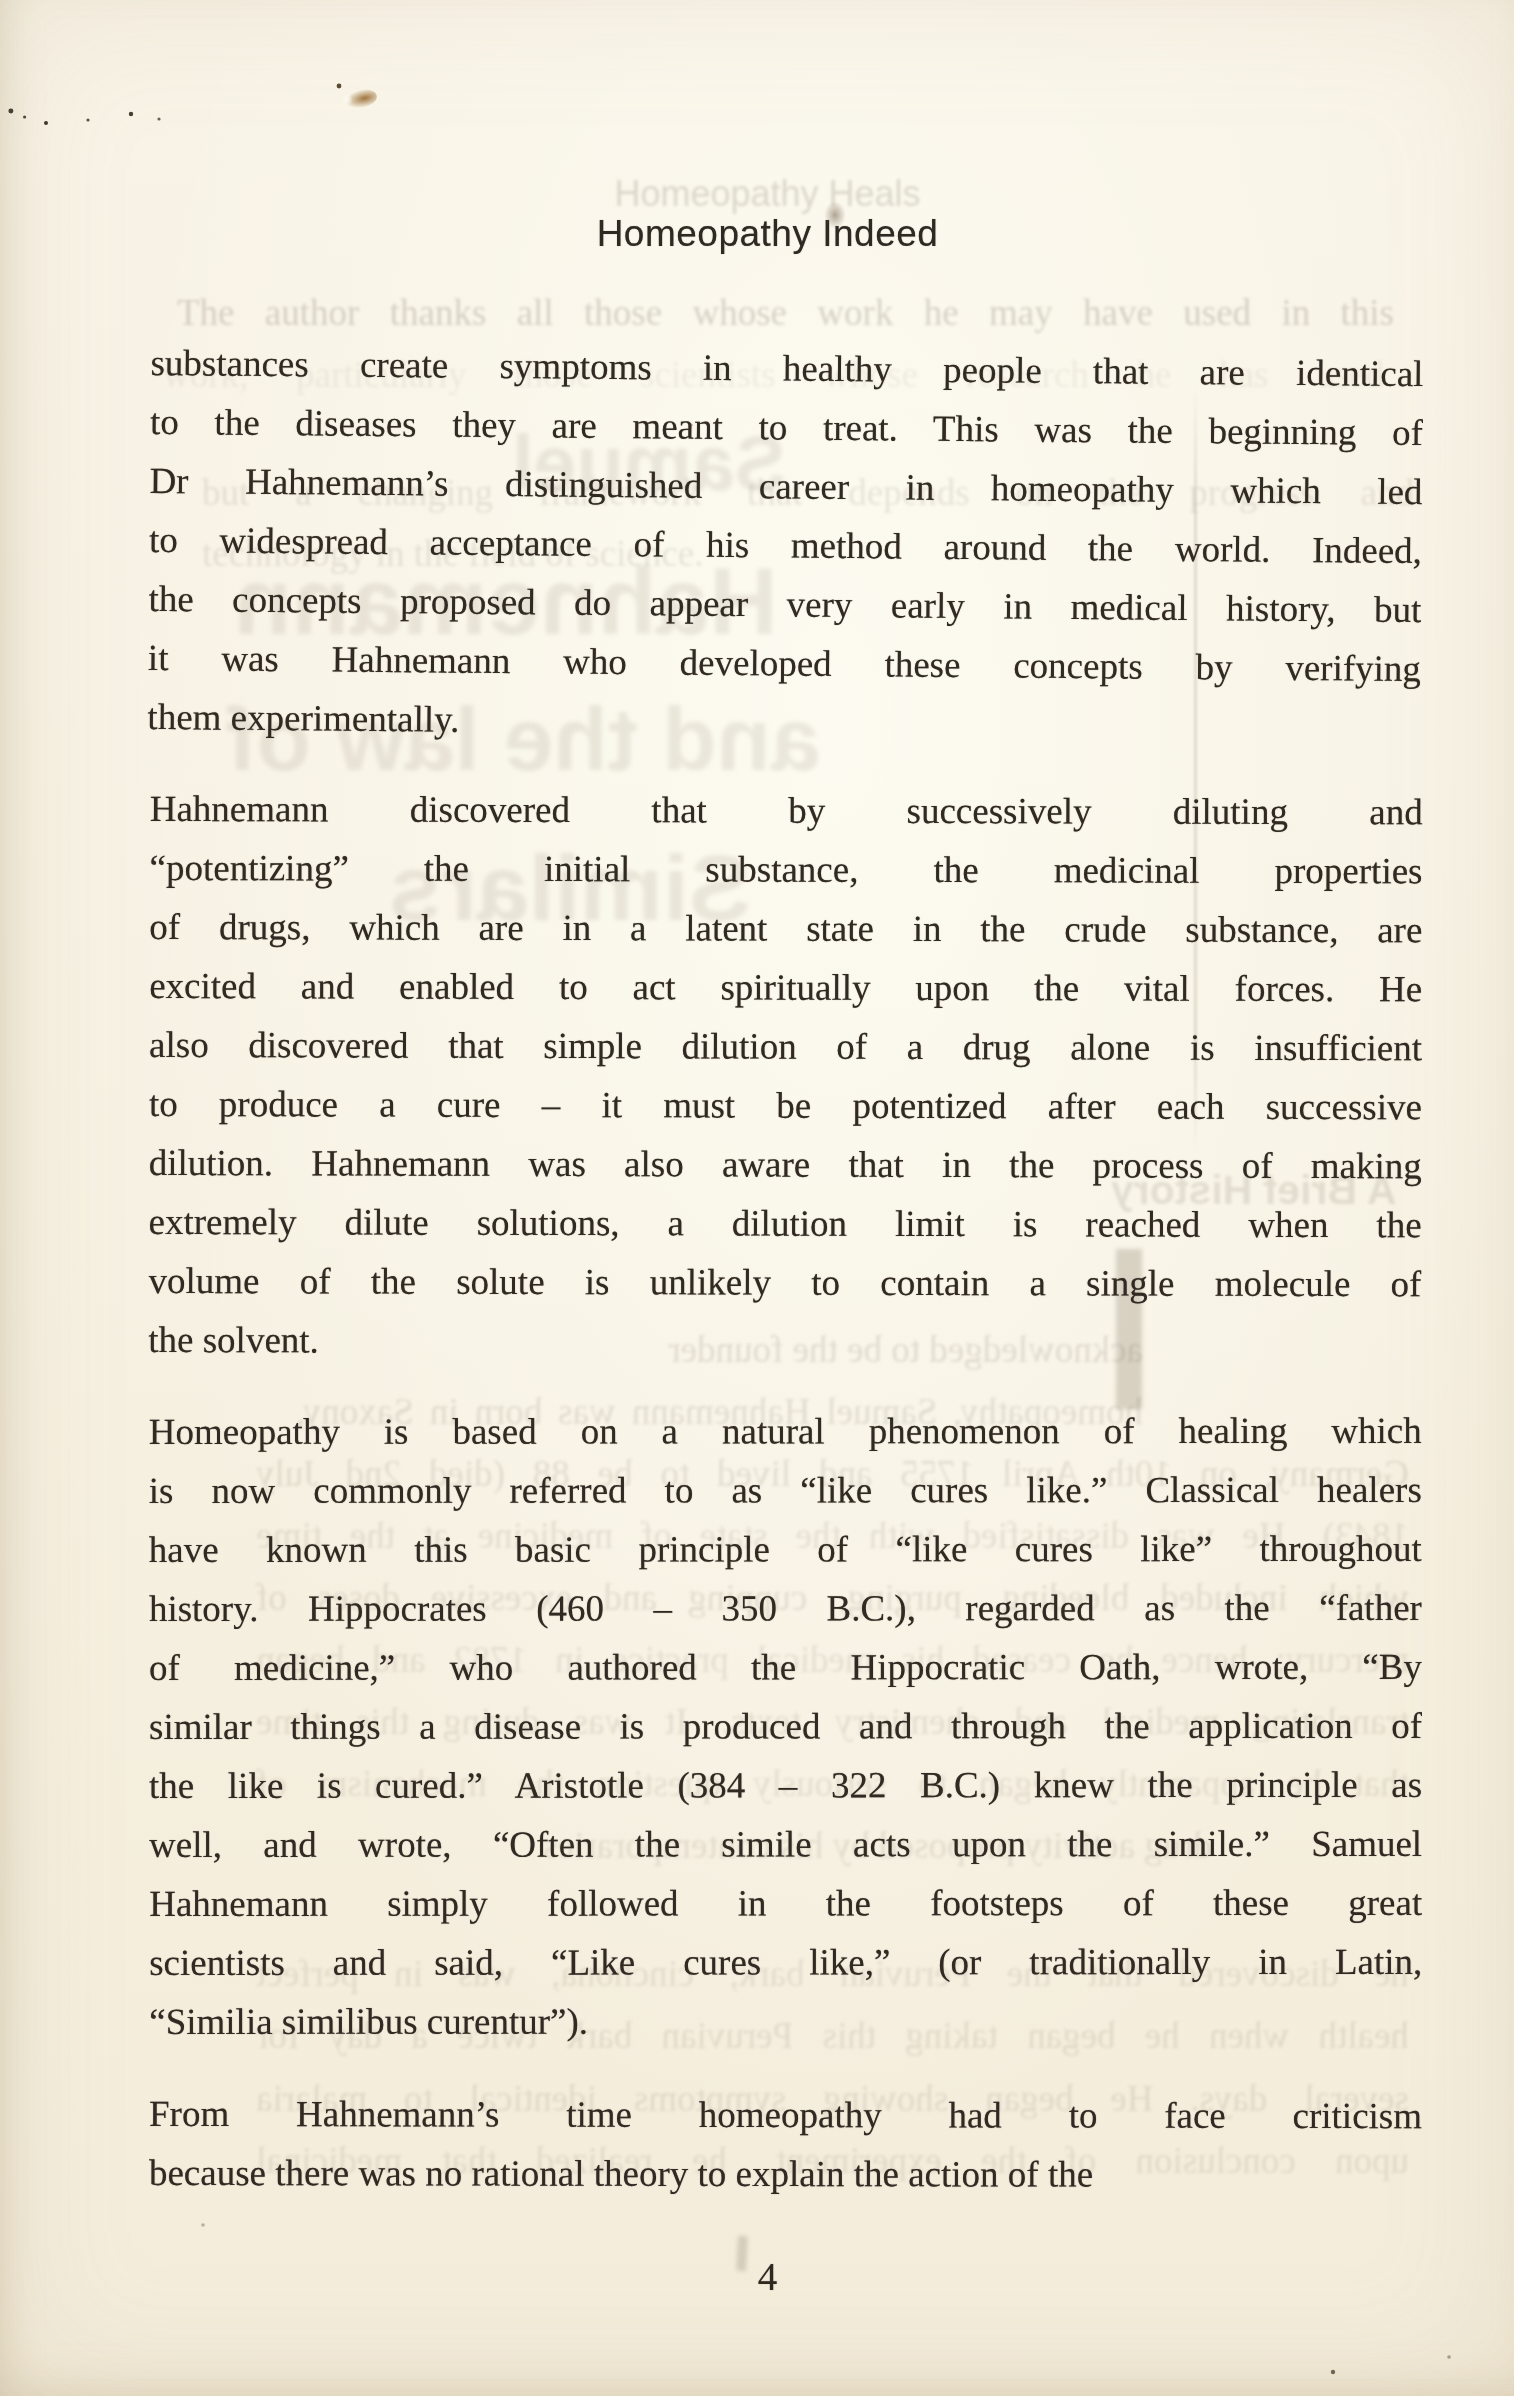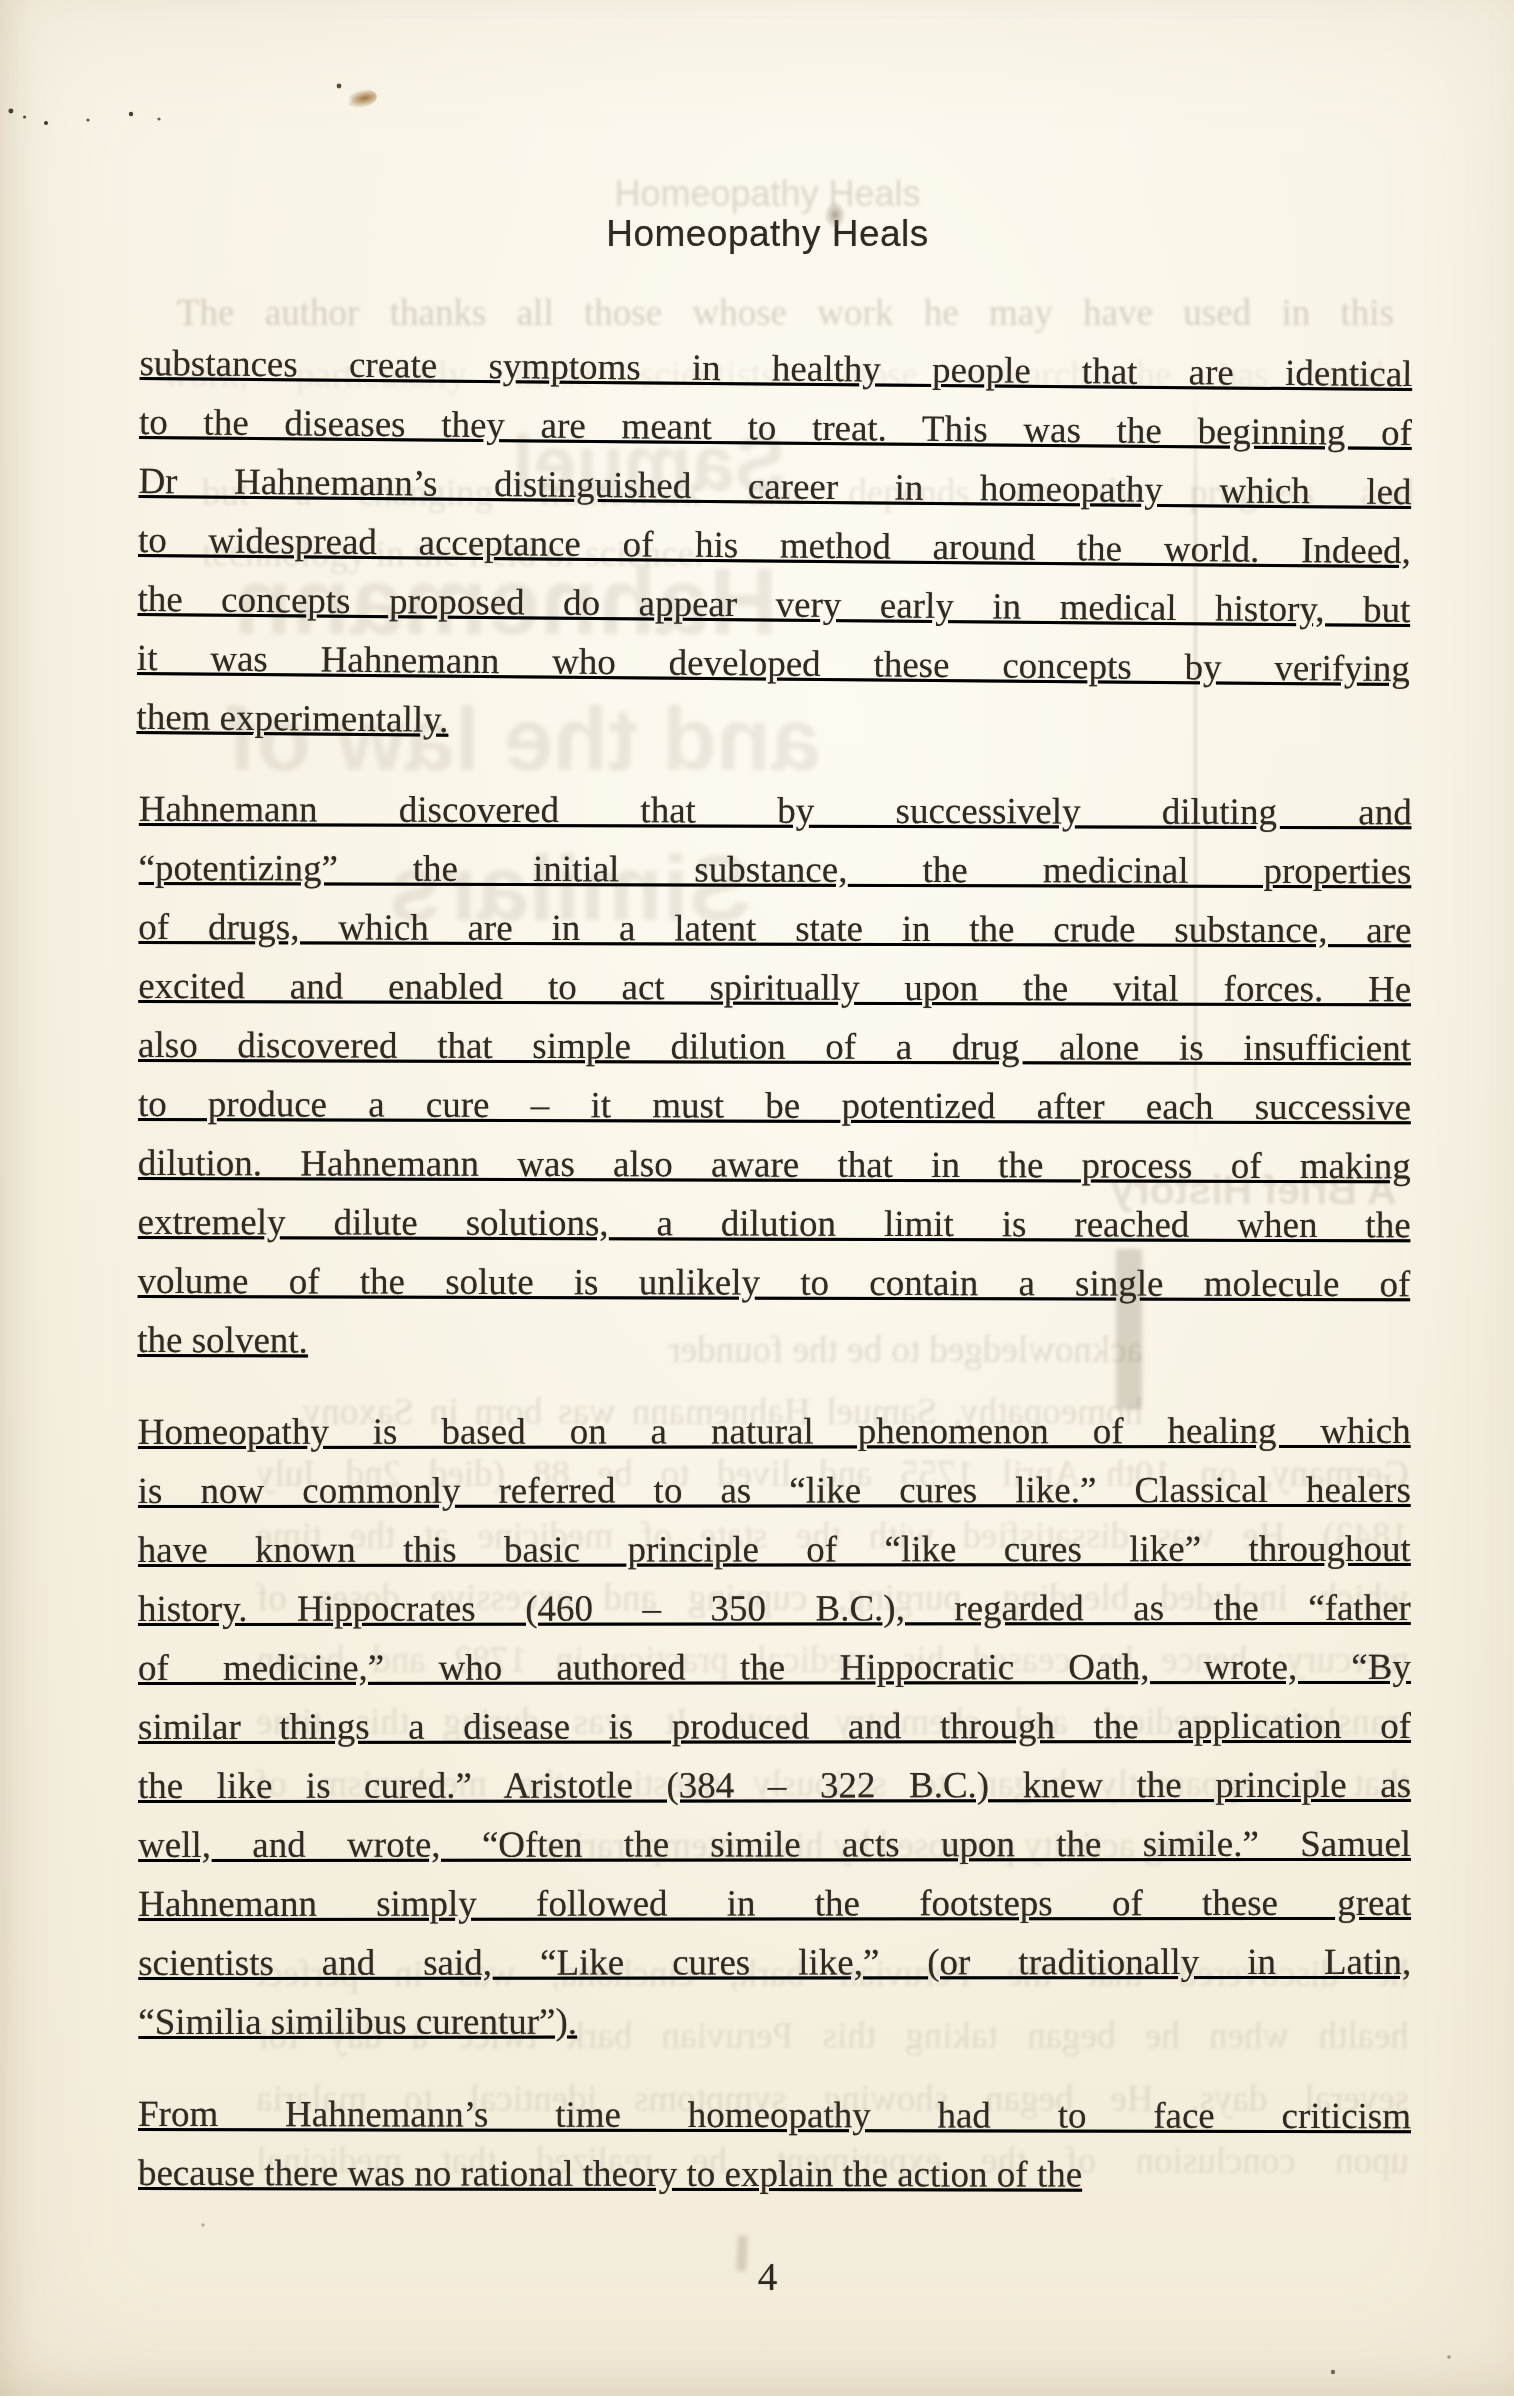--- a/index.html
+++ b/index.html
@@ -59,21 +59,21 @@
   .jline.end { text-align: left; }
   .jline.end::after { content: none; }
 
   
   .header {
     position: absolute; top: 213px; left: 131px; width: 1273px;
     text-align: center; font-family: "Liberation Sans", sans-serif;
     font-size: 37px; color: #2e2923; letter-spacing: 0.5px;
     text-shadow: 0 0 1px rgba(46,41,35,0.5);
   }
-  .body-col { position: absolute; left: 138px; top: 333px; width: 1273px; text-decoration: underline; }
+  .body-col { position: absolute; left: 149px; top: 333px; width: 1273px; }
   .para { transform: rotate(var(--rot, 0deg)); transform-origin: 0 50%; }
   .para + .para { margin-top: 33px; }
   .line {
     font-size: 37px; color: #312a23;
     text-shadow: 0 0 1px rgba(49,42,35,0.55);
   }
   .pageno {
     position: absolute; top: 2254px; left: 131px; width: 1273px;
     text-align: center; font-size: 39px; color: #2e2923;
     text-shadow: 0 0 1px rgba(46,41,35,0.5);
@@ -141,21 +141,21 @@
   <div class="ghost ghost-line jline mirrored" style="top:1630px; left:256px; width:1153px; opacity:0.14;">mercury; hence he ceased his medical practice in 1782 and began</div>
   <div class="ghost ghost-line jline mirrored" style="top:1692px; left:256px; width:1153px; opacity:0.15;">translating medical and chemistry texts. It was during this time</div>
   <div class="ghost ghost-line jline mirrored" style="top:1754px; left:256px; width:1153px; opacity:0.14;">that he apparently began to seriously question the mechanism of</div>
   <div class="ghost ghost-line jline end mirrored" style="top:1816px; left:424px; width:788px; opacity:0.15;">drug activity proposed by his contemporaries</div>
   <div class="ghost ghost-line jline mirrored" style="top:1944px; left:256px; width:1153px; opacity:0.14;">he discovered that the Peruvian bark, cinchona, was in perfect</div>
   <div class="ghost ghost-line jline mirrored" style="top:2006px; left:256px; width:1153px; opacity:0.15;">health when he began taking this Peruvian bark twice a day for</div>
   <div class="ghost ghost-line jline mirrored" style="top:2069px; left:256px; width:1153px; opacity:0.15;">several days. He began showing symptoms identical to malaria</div>
   <div class="ghost ghost-line jline mirrored" style="top:2131px; left:256px; width:1153px; opacity:0.14;">upon conclusion of the experiment, he realized that medicinal</div>
   <div class="ghost g-pageno-mark"></div>
 
-  <div class="header">Homeopathy Heals</div>
+  <div class="header">Homeopathy Indeed</div>
 
   <div class="body-col">
 
     <div class="para" style="--rot:0.5deg">
       <div class="line jline">substances create symptoms in healthy people that are identical</div>
       <div class="line jline">to the diseases they are meant to treat. This was the beginning of</div>
       <div class="line jline">Dr Hahnemann’s distinguished career in homeopathy which led</div>
       <div class="line jline">to widespread acceptance of his method around the world. Indeed,</div>
       <div class="line jline">the concepts proposed do appear very early in medical history, but</div>
       <div class="line jline">it was Hahnemann who developed these concepts by verifying</div>

